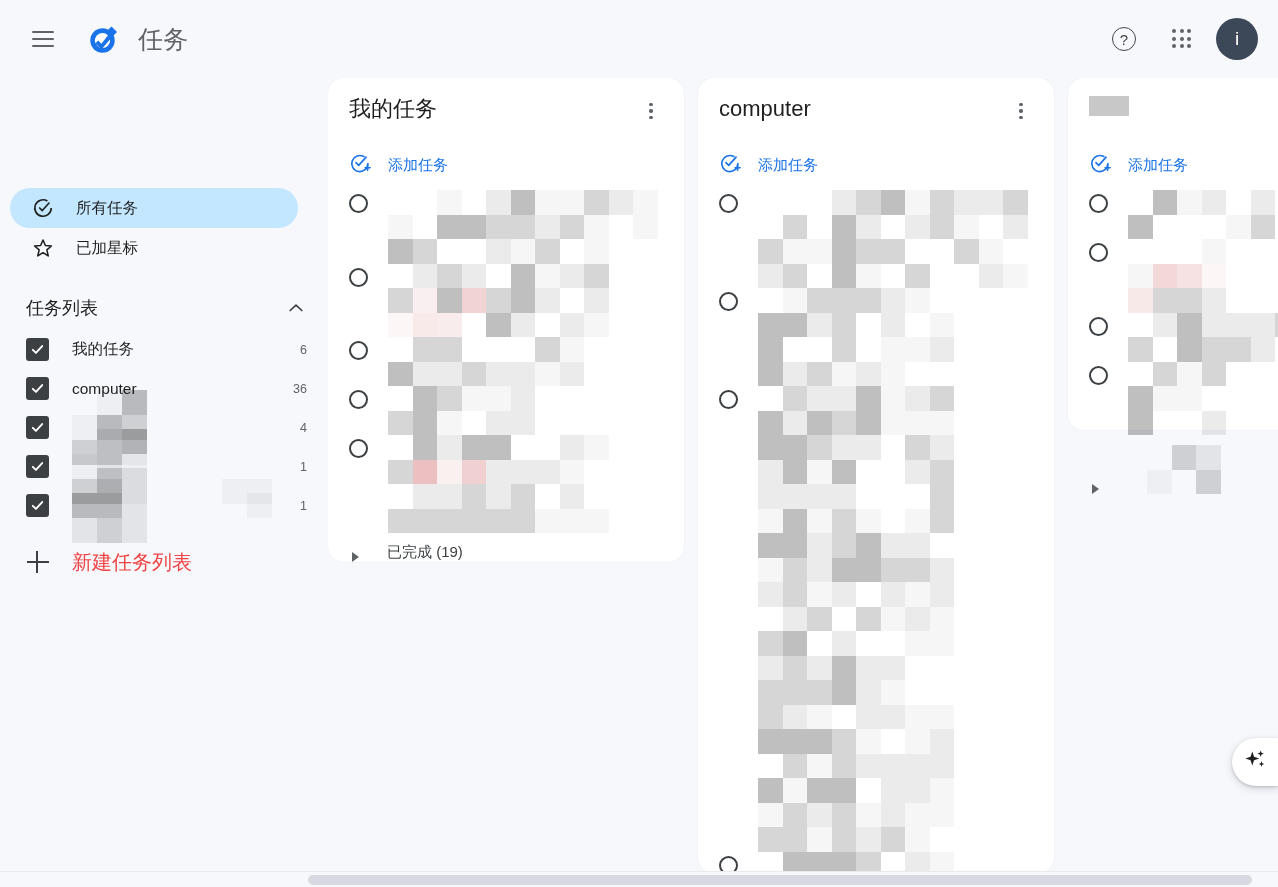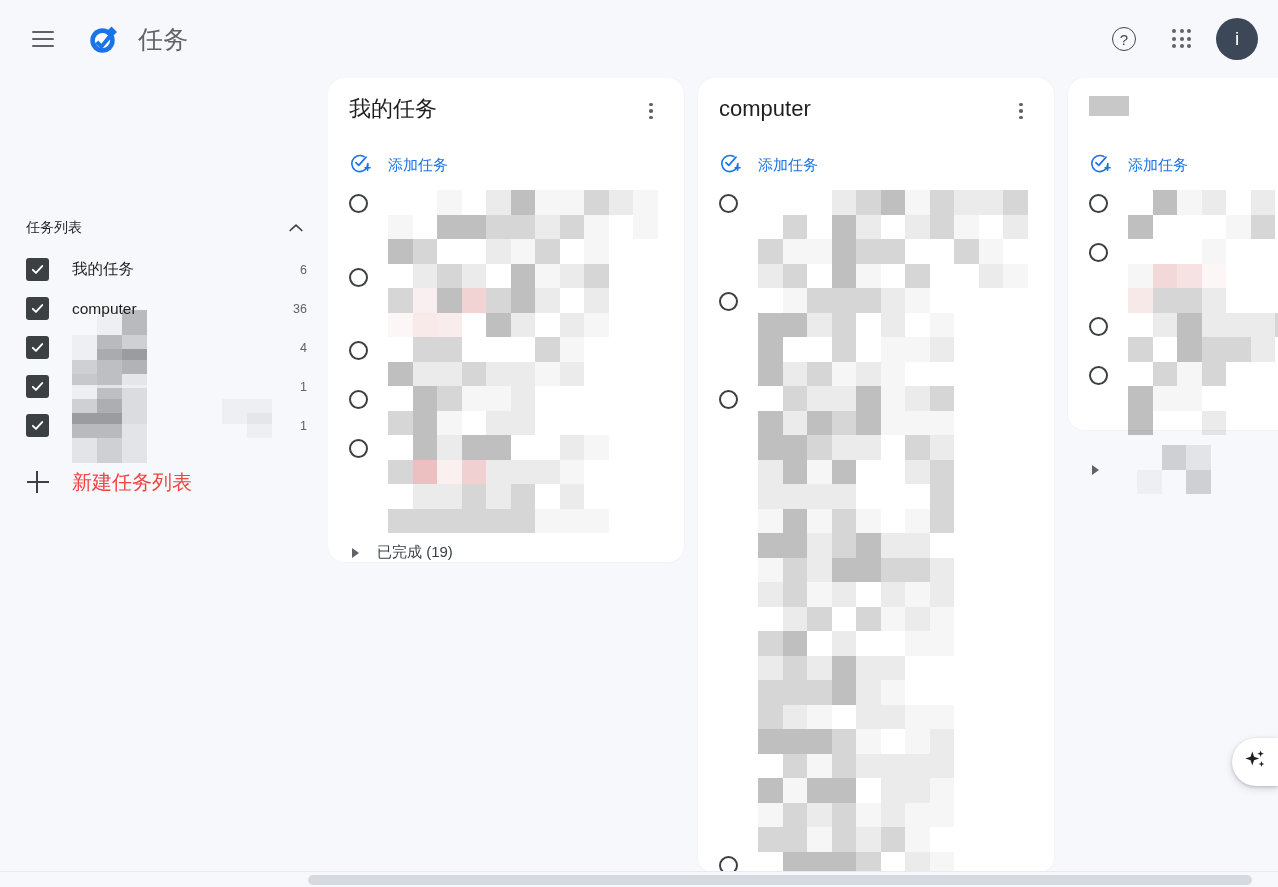--- a/index.html
+++ b/index.html
@@ -90,21 +90,21 @@
   }
   .nav-item.active { background: #c2e7ff; }
   .nav-item + .nav-item { margin-top: 0; }
   .nav-icon { width: 24px; height: 24px; flex: none; display:flex; align-items:center; justify-content:center; }
   .nav-label { margin-left: 21px; font-size: 15.5px; color: #1f1f1f; }
 
   .section-head {
     margin-top: 20px; height: 40px; padding: 0 21px 0 26px;
     display: flex; align-items: center; justify-content: space-between;
   }
-  .section-title { font-size: 14px; color: #1f1f1f; }
+  .section-title { font-size: 18px; color: #1f1f1f; }
   .chevron { width: 22px; height: 22px; cursor: pointer; display:flex; align-items:center; justify-content:center; }
 
   .list-rows { margin-top: 2px; }
   .list-row {
     height: 39px; display: flex; align-items: center;
     padding: 0 21px 0 26px; cursor: pointer;
   }
   .cb {
     width: 23px; height: 23px; border-radius: 3px; background: #3c4043;
     flex: none; display: flex; align-items: center; justify-content: center;
@@ -153,21 +153,21 @@
   .add-task-label { font-size: 15px; color: #1a73e8; }
 
   .task-row { display: flex; padding: 0 12px 0 21px; align-items: flex-start; }
   .circle {
     width: 19px; height: 19px; border-radius: 50%;
     border: 2px solid #3c4043; flex: none; margin-top: 4px; cursor: pointer;
   }
   .task-body { margin-left: 20px; flex: 1; }
 
   .completed-row {
-    display: flex; align-items: center; gap: 18px;
+    display: flex; align-items: flex-end; gap: 28px;
     padding: 10px 0 10px 24px; cursor: pointer;
   }
   .tri {
     width: 0; height: 0; border-left: 7px solid #5f6368;
     border-top: 5px solid transparent; border-bottom: 5px solid transparent;
   }
   .completed-label { font-size: 15px; color: #3c4043; }
 
   
   .px { display: grid; gap: 0; }
@@ -231,20 +231,37 @@
       </div>
     </div>
     <div class="avatar">i</div>
   </div>
 </div>
 
 <div class="sidebar">
 
 
   <div class="nav-list">
+    <div class="nav-item active">
+      <span class="nav-icon">
+        <svg width="22" height="22" viewBox="0 0 24 24" fill="none" stroke="#1f1f1f" stroke-width="1.8">
+          <path d="M21 12a9 9 0 1 1-4.2-7.6"></path>
+          <polyline points="8.4,12 11.2,14.8 18.6,6.6" stroke-linecap="round" stroke-linejoin="round"></polyline>
+        </svg>
+      </span>
+      <span class="nav-label">所有任务</span>
+    </div>
+    <div class="nav-item">
+      <span class="nav-icon">
+        <svg width="22" height="22" viewBox="0 0 24 24" fill="none" stroke="#1f1f1f" stroke-width="1.7" stroke-linejoin="round">
+          <polygon points="12,3.2 14.6,9.3 21.2,9.8 16.2,14.1 17.7,20.6 12,17.1 6.3,20.6 7.8,14.1 2.8,9.8 9.4,9.3"></polygon>
+        </svg>
+      </span>
+      <span class="nav-label">已加星标</span>
+    </div>
 
     <div class="section-head">
       <span class="section-title">任务列表</span>
       <span class="chevron">
         <svg width="20" height="20" viewBox="0 0 24 24" fill="none" stroke="#3c4043" stroke-width="2" stroke-linecap="round" stroke-linejoin="round">
           <polyline points="5,15 12,8.5 19,15"></polyline>
         </svg>
       </span>
     </div>
 

